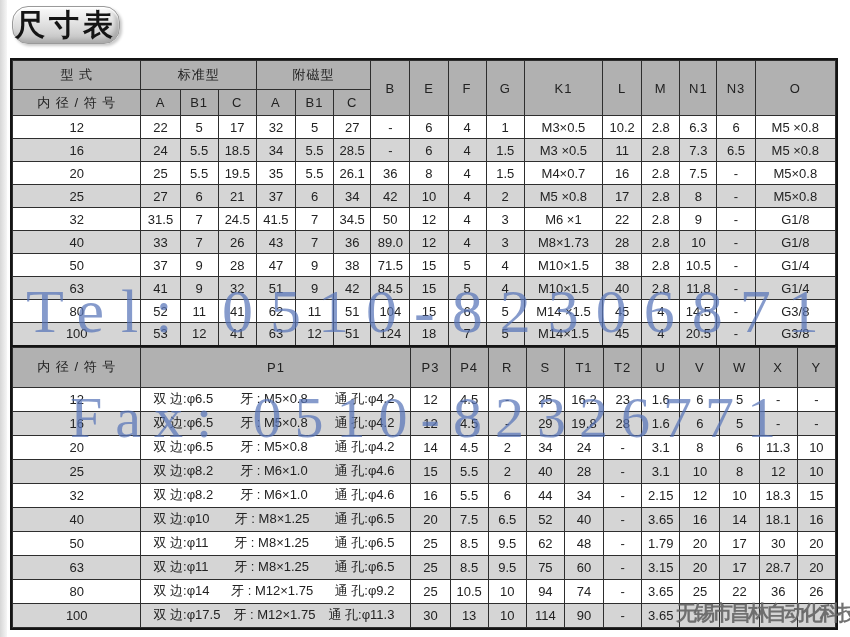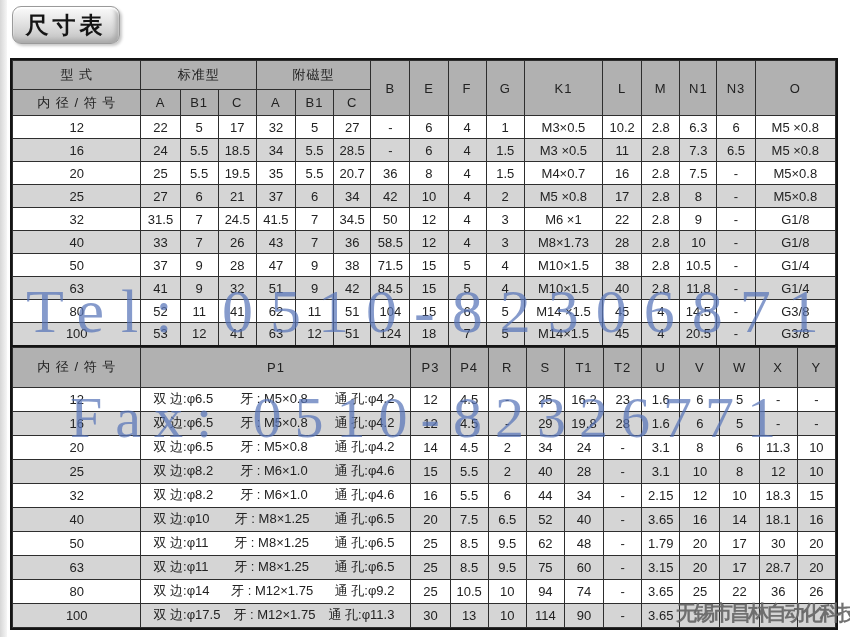--- a/index.html
+++ b/index.html
@@ -9,26 +9,26 @@
     font-family:"Liberation Sans","DejaVu Sans",sans-serif;
     color:#1f1f1f;
   }
   .page-edge{
     position:absolute;left:0;top:0;width:7px;height:637px;
     background:linear-gradient(90deg,#d7d7d7,#f6f6f6);
   }
   
   .title-tab{
     position:absolute;left:12px;top:6px;width:106px;height:36px;
-    border-radius:9px;
+    border-radius:16px;
     background:linear-gradient(180deg,#fbfbfb 0%,#e2e2e2 45%,#c0c0c0 100%);
     border:1px solid #9a9a9a;
     box-shadow:inset 0 2px 2px #ffffff, inset -3px -3px 5px #a8a8a8, 2px 2px 3px rgba(0,0,0,0.22);
     display:flex;align-items:center;justify-content:center;
-    font-size:23px;font-weight:bold;letter-spacing:4px;color:#141414;
+    font-size:30px;font-weight:bold;letter-spacing:4px;color:#141414;
   }
   
   .tbl-wrap{
     position:absolute;left:10px;top:58px;
     border:2px solid #141414;background:#fff;z-index:1;
   }
   table{border-collapse:collapse;table-layout:fixed;width:824px;}
   #t1{border-bottom:2px solid #141414;}
   th,td{
     border:1px solid #2e2e2e;text-align:center;vertical-align:middle;
@@ -156,21 +156,21 @@
           <td>6.5</td>
           <td>M5 ×0.8</td>
         </tr>
         <tr>
           <td>20</td>
           <td>25</td>
           <td>5.5</td>
           <td>19.5</td>
           <td>35</td>
           <td>5.5</td>
-          <td>20.7</td>
+          <td>26.1</td>
           <td>36</td>
           <td>8</td>
           <td>4</td>
           <td>1.5</td>
           <td>M4×0.7</td>
           <td>16</td>
           <td>2.8</td>
           <td>7.5</td>
           <td>-</td>
           <td>M5×0.8</td>
@@ -214,21 +214,21 @@
           <td>G1/8</td>
         </tr>
         <tr>
           <td>40</td>
           <td>33</td>
           <td>7</td>
           <td>26</td>
           <td>43</td>
           <td>7</td>
           <td>36</td>
-          <td>58.5</td>
+          <td>89.0</td>
           <td>12</td>
           <td>4</td>
           <td>3</td>
           <td>M8×1.73</td>
           <td>28</td>
           <td>2.8</td>
           <td>10</td>
           <td>-</td>
           <td>G1/8</td>
         </tr>

